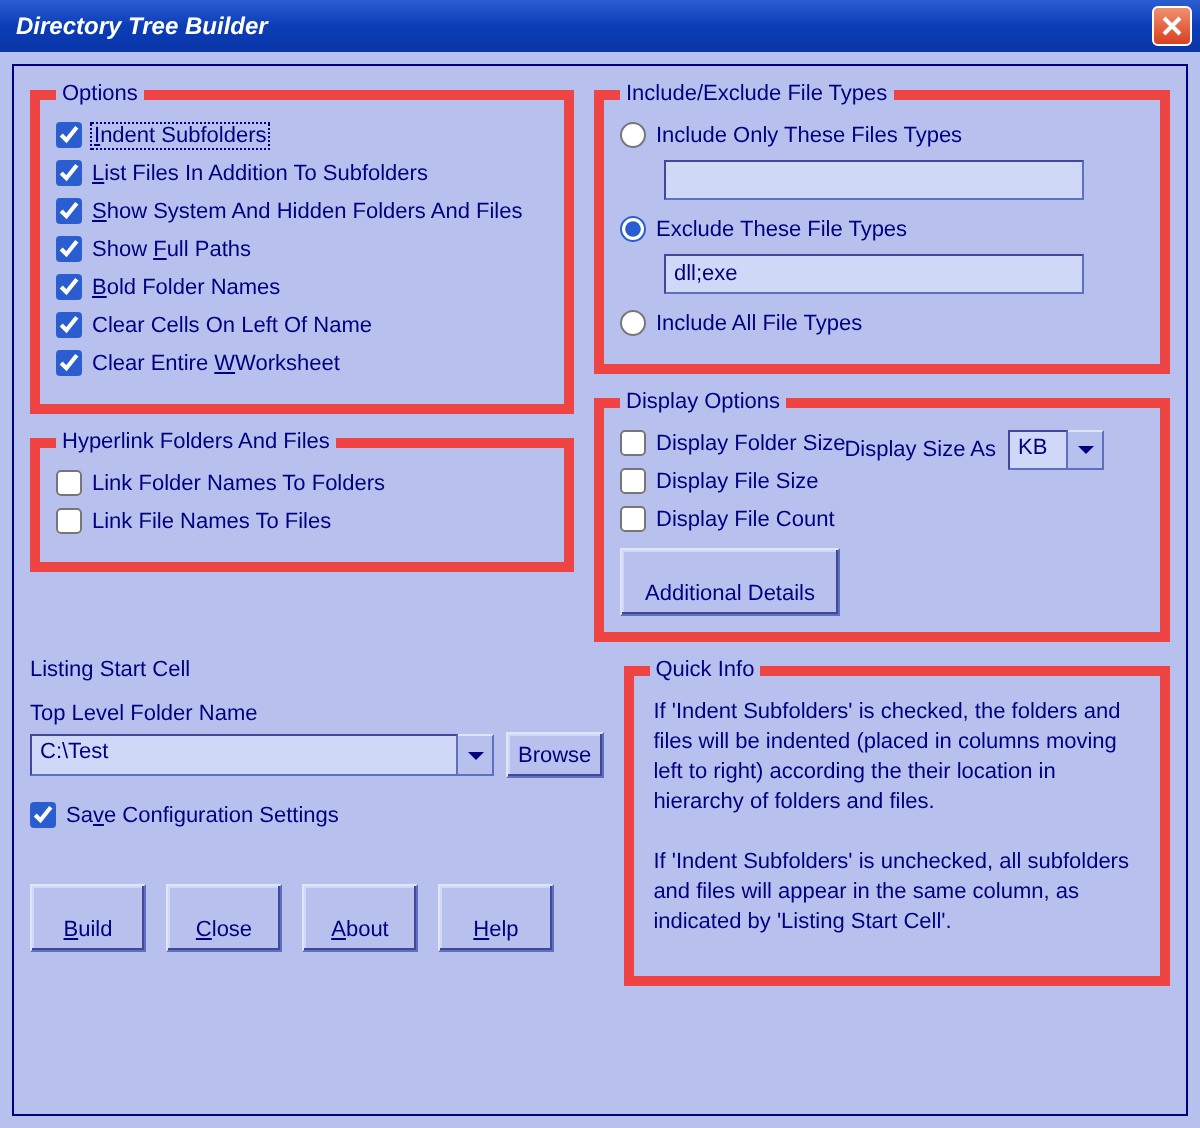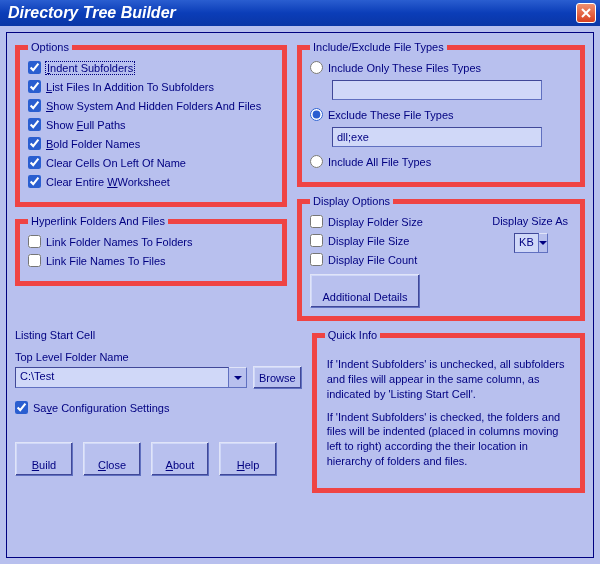--- a/index.html
+++ b/index.html
@@ -14,21 +14,21 @@
     overflow: hidden;
   }
   .titlebar {
     height: 26px;
     background: linear-gradient(to bottom, #2a5ed0 0%, #0b3db8 50%, #0a36a6 100%);
     display: flex;
     align-items: center;
     padding: 0 4px 0 8px;
     color: #fff;
     font-weight: bold;
-    font-size: 16px;
+    font-size: 12px;
     font-style: italic;
   }
   .titlebar .title { flex: 1; }
   .close-btn {
     width: 20px; height: 20px;
     background: linear-gradient(to bottom, #f09070, #d84020);
     border: 1px solid #fff;
     border-radius: 3px;
     display: flex; align-items: center; justify-content: center;
     color: #fff;
@@ -133,25 +133,25 @@
   }
   .bottom-row { display: flex; gap: 10px; }
   .bottom-left { flex: 0 0 272px; }
   .bottom-right { flex: 1; }
   .label-top { margin-bottom: 3px; display: block; }
   .listing-cell-field { width: 210px; display: flex; }
   .btn-row { display: flex; gap: 10px; margin-top: 28px; }
   .quick-text { line-height: 1.35; padding: 2px 2px 6px 2px; }
   .display-size-row {
     display: flex; align-items: center; gap: 6px;
-    position: absolute; right: 12px; top: 8px; flex-direction: column;
+    position: absolute; right: 28px; top: 8px;
   }
   .display-opts { position: relative; }
   .kb-select {
-    display: flex; height: 20px; width: 32px;
+    display: flex; height: 20px; width: 48px;
   }
   .kb-select .sf-text { flex: 1; padding: 2px 4px; }
 </style>
 </head>
 <body>
 
 <div class="titlebar">
   <span class="title">Directory Tree Builder</span>
   <div class="close-btn">
     <svg width="10" height="10" viewBox="0 0 10 10">
@@ -281,20 +281,20 @@
           <button class="btn"><span class="underline">B</span><span>uild</span></button>
           <button class="btn"><span class="underline">C</span><span>lose</span></button>
           <button class="btn"><span class="underline">A</span><span>bout</span></button>
           <button class="btn"><span class="underline">H</span><span>elp</span></button>
         </div>
       </div>
 
       <div class="bottom-right">
         <fieldset style="height:164px">
           <legend>Quick Info</legend>
+          <div class="quick-text">If 'Indent Subfolders' is checked, the folders and files will be indented (placed in columns moving left to right) according the their location in hierarchy of folders and files.</div>
           <div class="quick-text" style="margin-top:8px">If 'Indent Subfolders' is unchecked, all subfolders  and files will appear in the same column, as indicated by 'Listing Start Cell'.</div>
-          <div class="quick-text">If 'Indent Subfolders' is checked, the folders and files will be indented (placed in columns moving left to right) according the their location in hierarchy of folders and files.</div>
         </fieldset>
       </div>
     </div>
 
   </div>
 </div>
 
 </body></html>

